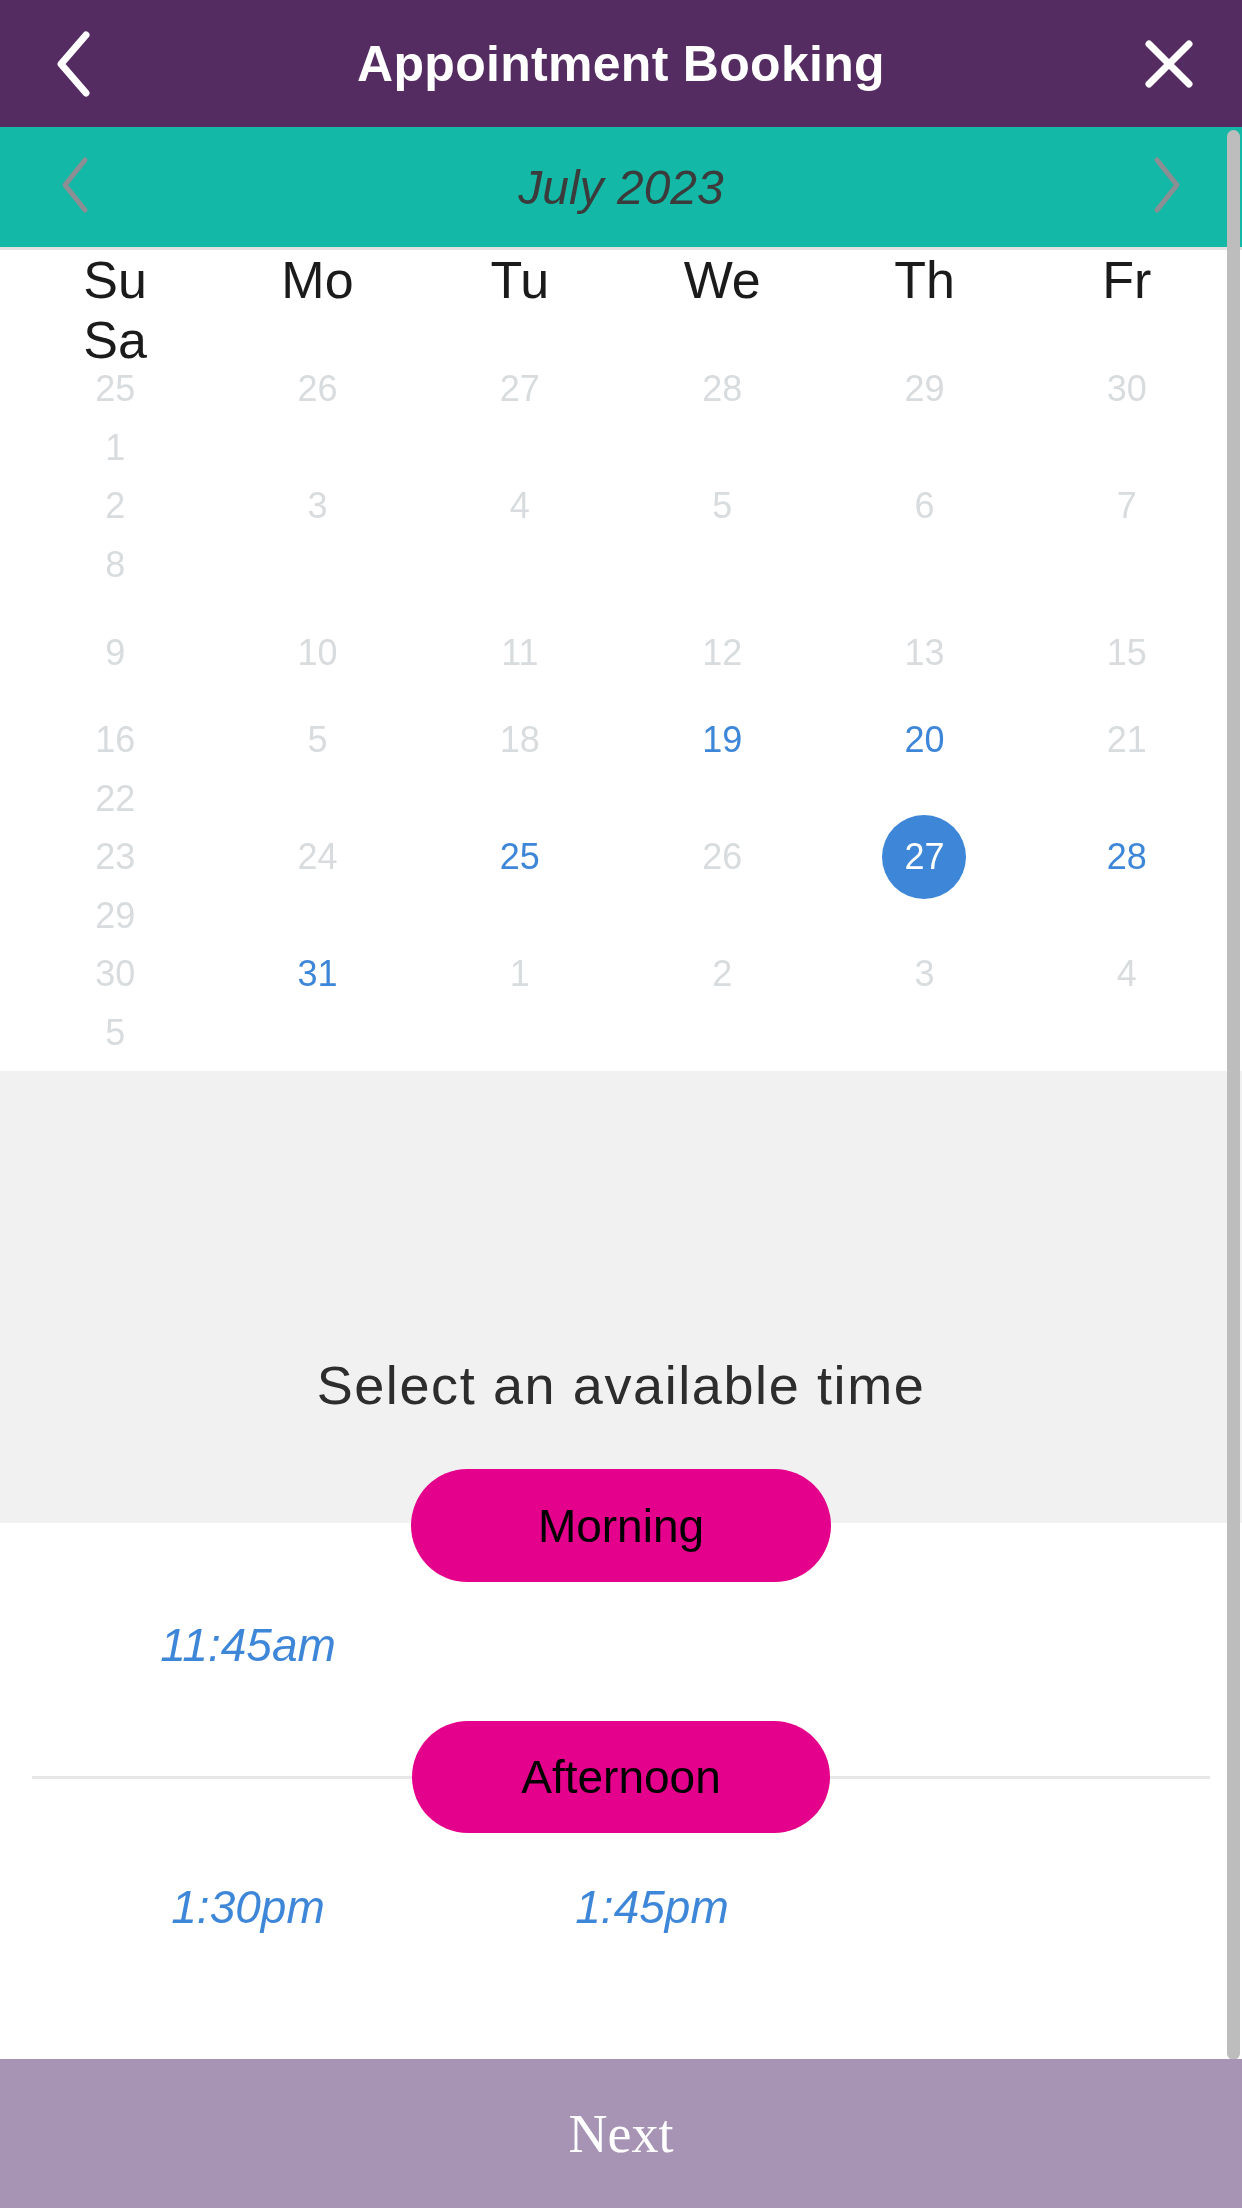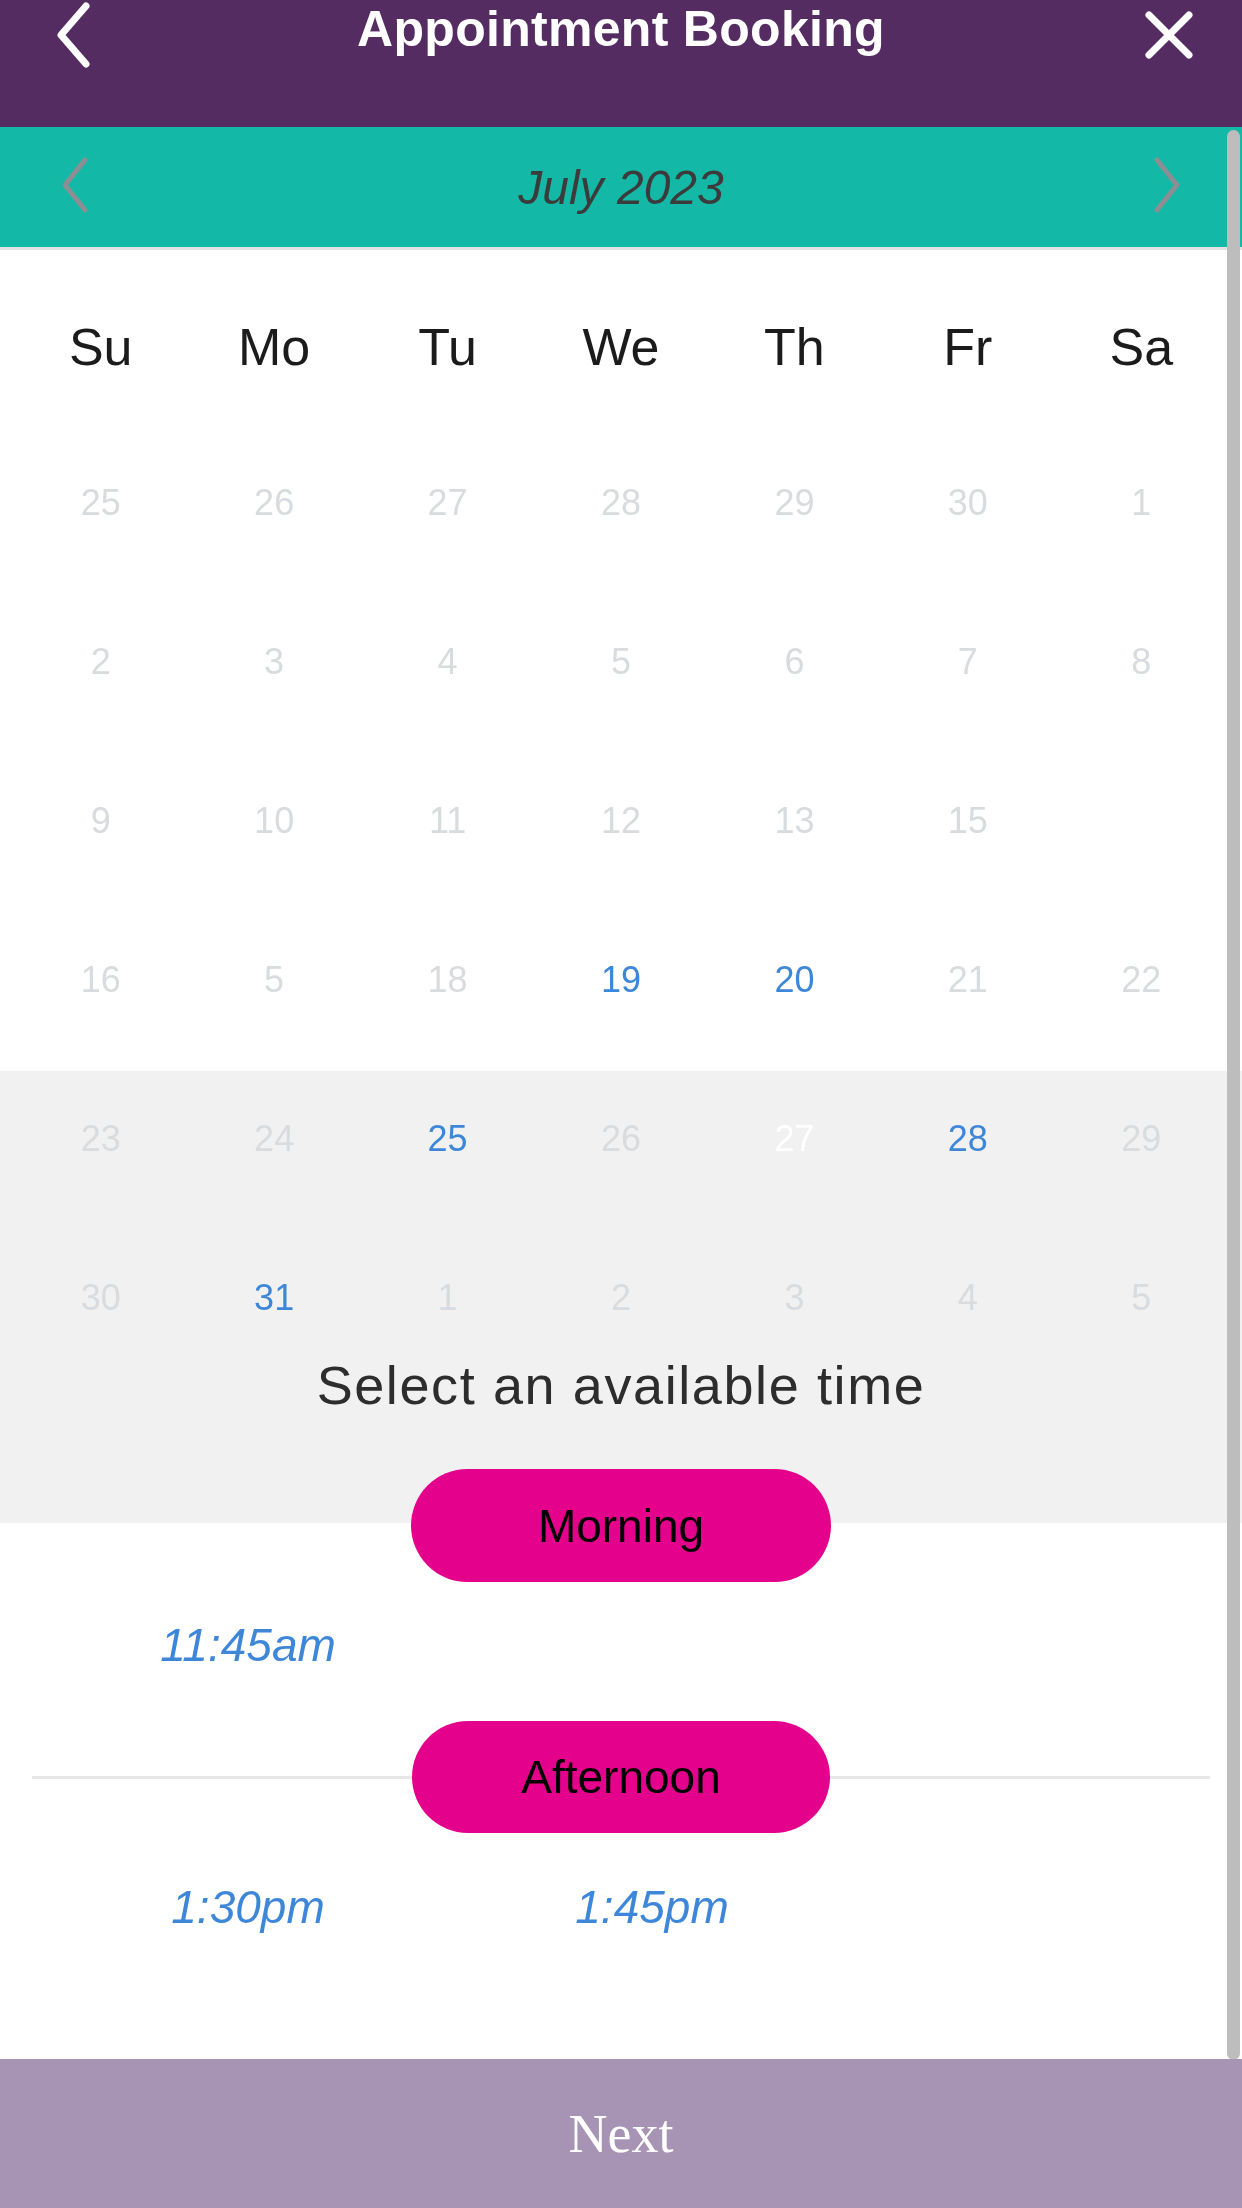--- a/index.html
+++ b/index.html
@@ -19,21 +19,21 @@
   }
 
   
   .appbar {
     position: absolute;
     top: 0; left: 0;
     width: 1242px;
     height: 127px;
     background: #542c61;
     display: flex;
-    align-items: flex-start;
+    align-items: center;
     justify-content: space-between;
     padding: 0 38px;
   }
   .appbar-title {
     position: absolute;
     left: 0; right: 0;
     text-align: center;
     color: #ffffff;
     font-size: 50px;
     font-weight: bold;
@@ -85,22 +85,21 @@
   .calendar {
     position: absolute;
     top: 250px; left: 0;
     width: 1242px;
     height: 821px;
     background: #ffffff;
     padding: 0 14px;
   }
   .dow-row, .date-row {
     display: grid;
-    grid-template-columns: repeat(7, 1fr);
-    margin-top: 42px;
+    grid-template-columns: repeat(6, 1fr);
   }
   .dow-row { height: 110px; }
   .dow {
     display: flex;
     align-items: center;
     justify-content: center;
     font-size: 52px;
     color: #1b1b1b;
   }
   .date-row { height: 117px; }

